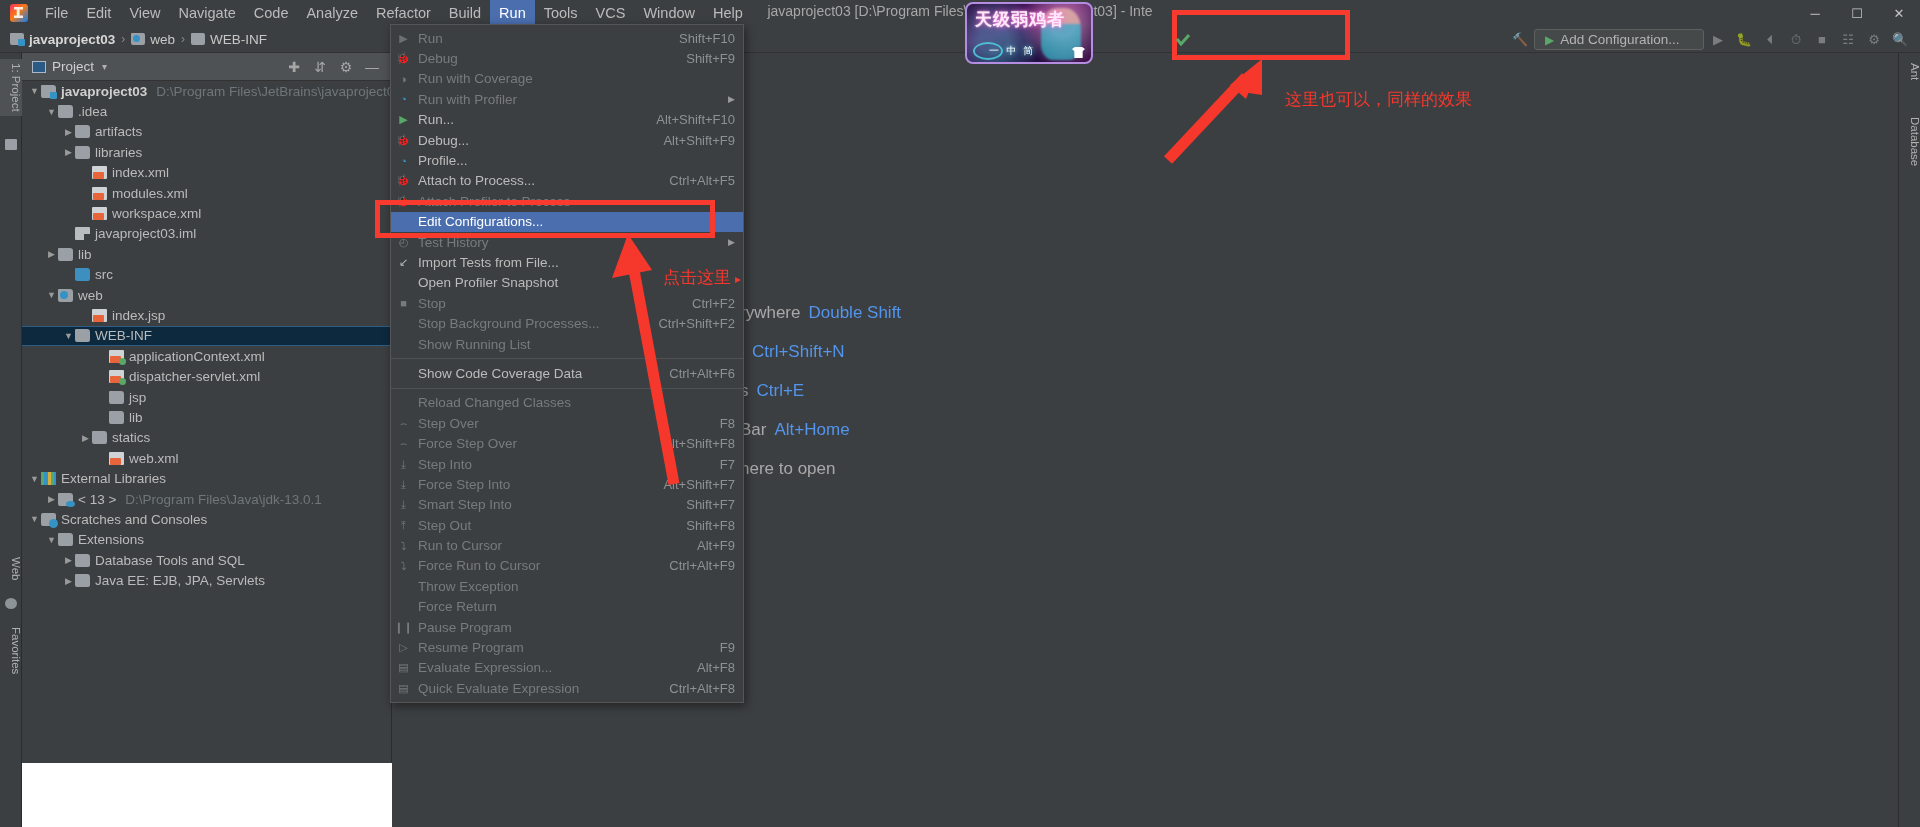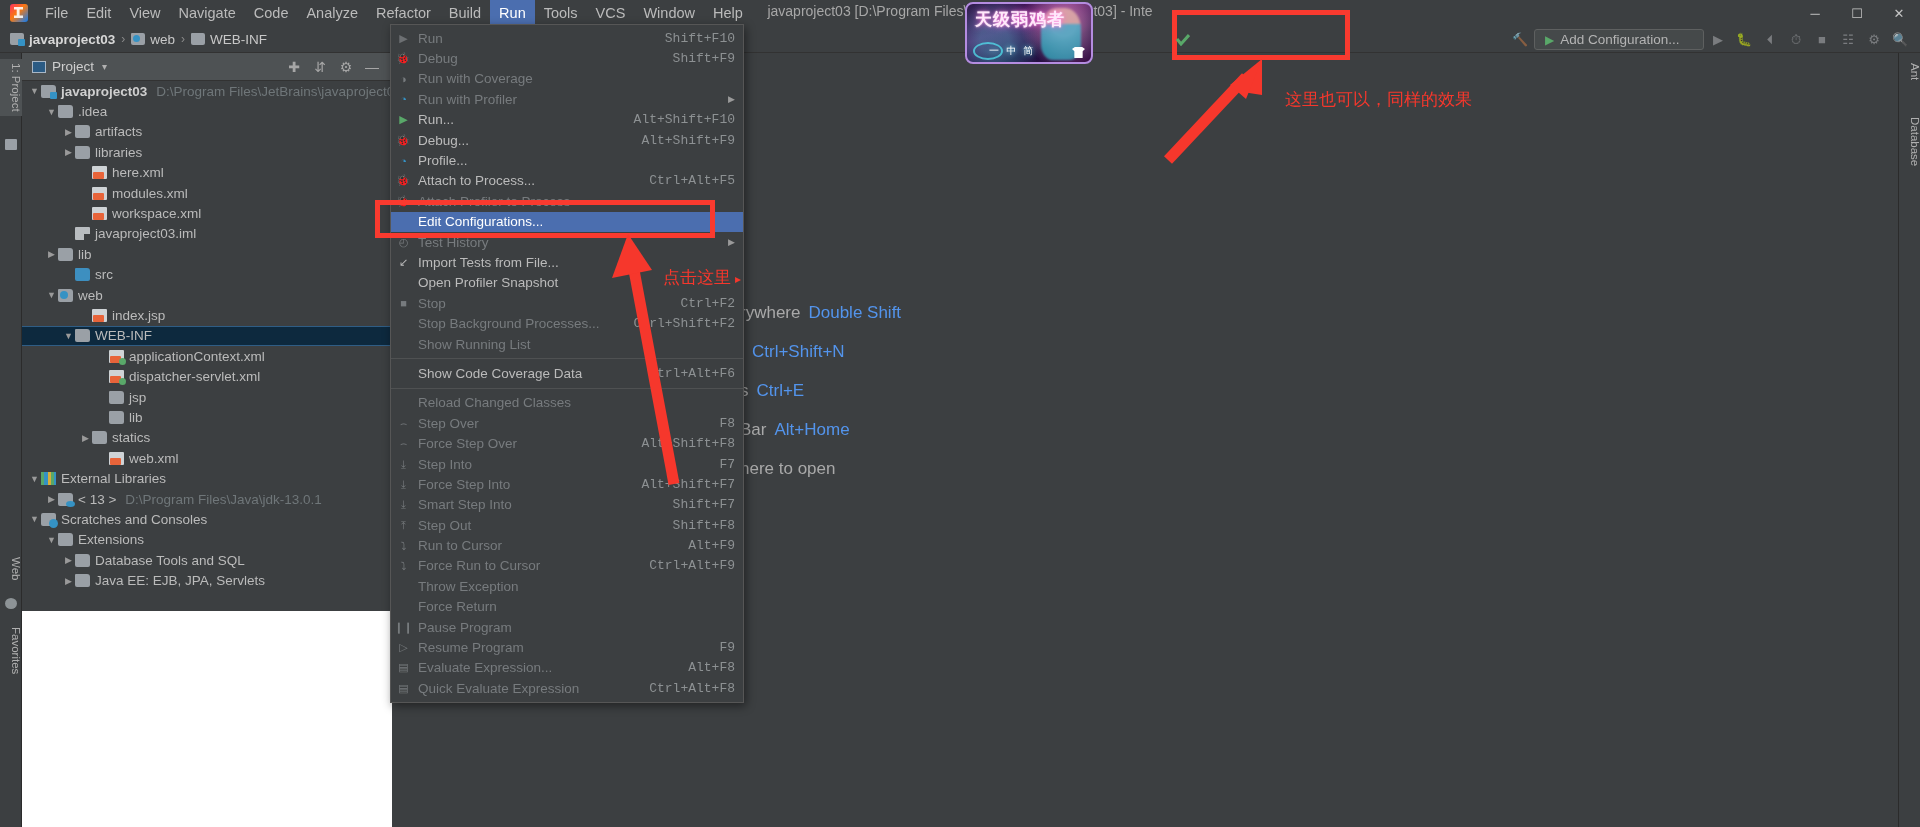--- a/index.html
+++ b/index.html
@@ -87,21 +87,21 @@
   .stripe-btn.sel { background: #4e5254; }
   .stripe-ico { position: absolute; left: 5px; width: 12px; height: 11px; background: #9aa0a6; border-radius: 1px; }
 
   .right-stripe {
     position: absolute; right: 0; top: 53px; width: 22px; height: 774px;
     background: #3c3f41; border-left: 1px solid #2b2b2b;
   }
 
   
   .proj-panel {
-    position: absolute; left: 22px; top: 53px; width: 370px; height: 558px;
+    position: absolute; left: 22px; top: 53px; width: 370px; height: 710px;
     background: #3c3f41; border-right: 1px solid #2b2b2b;
   }
   .proj-header {
     height: 28px; display: flex; align-items: center; background: #4e5254;
     border-bottom: 1px solid #323232; font-size: 13.5px; color: #cfcfcf; padding: 0 6px;
   }
   .proj-header .ph-ico {
     width: 14px; height: 12px; border: 1.5px solid #a9b7c6; background: #2b5b84;
     margin: 0 6px 0 4px; flex: none;
   }
@@ -155,21 +155,21 @@
     position: absolute; left: 390px; top: 24px; width: 354px;
     background: #3c3f41; border: 1px solid #565656;
     box-shadow: 2px 3px 9px rgba(0,0,0,.45);
     padding: 3px 0; font-size: 13.5px; z-index: 40;
   }
   .mi { height: 20.4px; display: flex; align-items: center; padding: 0 8px 0 4px; color: #bbbbbb; white-space: nowrap; }
   .mi.dis { color: #777b7e; }
   .mi.hl { background: #4b6eaf; color: #ffffff; }
   .mi .mi-ico { width: 17px; height: 14px; margin-right: 6px; flex: none; position: relative; display:flex; align-items:center; justify-content:center; font-size: 11px; }
   .mi .mi-label { flex: 1; }
-  .mi .mi-key { color: #8d9193; font-size: 13px; margin-left: 22px; font-family: Liberation Mono, monospace; }
+  .mi .mi-key { color: #8d9193; font-size: 13px; margin-left: 22px; }
   .mi .mi-arrow { color: #9a9a9a; font-size: 9px; margin-left: 14px; }
   .mi-sep { height: 1px; background: #4f5152; margin: 4px 0; }
 
   
   .g-run { color: #59a869; }
   .g-run.dis { color: #6d7073; }
   .g-bug { color: #7ab658; }
   .g-prof { color: #3592c4; }
 
   
@@ -316,21 +316,21 @@
           <span class="name">artifacts</span>
         </div>
         <div class="row" style="padding-left: 40px;">
           <span class="arrow">▶</span>
           <span class="ficon folder"></span>
           <span class="name">libraries</span>
         </div>
         <div class="row" style="padding-left: 57px;">
           <span class="arrow none">▶</span>
           <span class="ficon xml"></span>
-          <span class="name">here.xml</span>
+          <span class="name">index.xml</span>
         </div>
         <div class="row" style="padding-left: 57px;">
           <span class="arrow none">▶</span>
           <span class="ficon xml"></span>
           <span class="name">modules.xml</span>
         </div>
         <div class="row" style="padding-left: 57px;">
           <span class="arrow none">▶</span>
           <span class="ficon xml"></span>
           <span class="name">workspace.xml</span>

